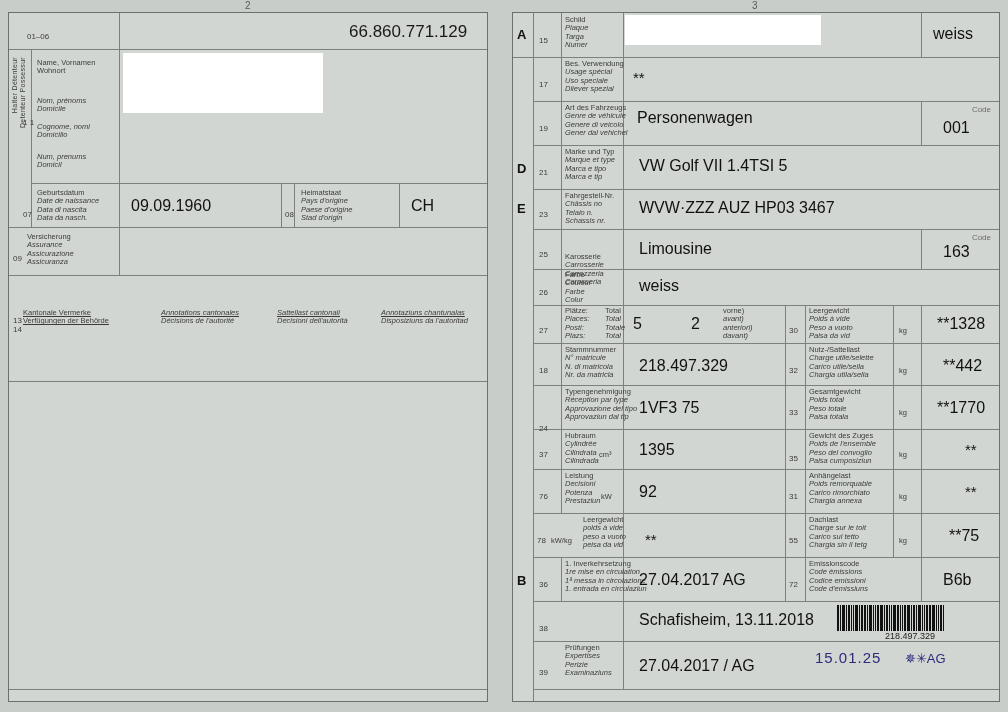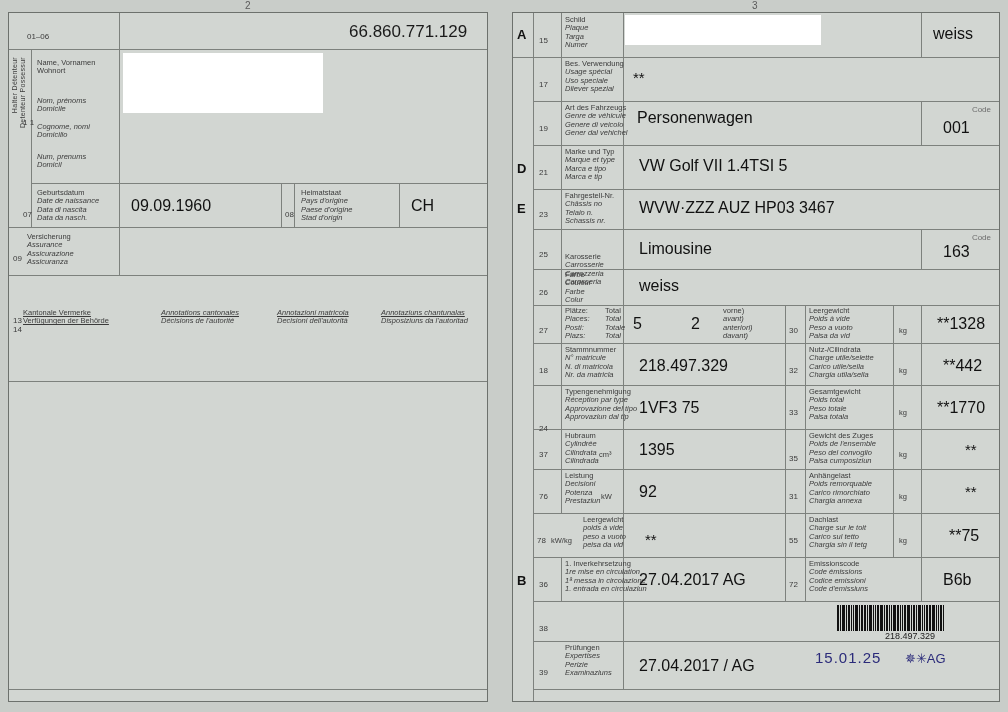--- a/index.html
+++ b/index.html
@@ -118,21 +118,21 @@
       <div class="lbl underline-lbl">Kantonale Vermerke</div>
       <div class="lbl underline-lbl">Verfügungen der Behörde</div>
     </div>
     <div class="cell" style="left:4px;top:296px;"><span class="num">13</span></div>
     <div class="cell" style="left:4px;top:305px;"><span class="num">14</span></div>
     <div class="cell" style="left:152px;top:296px;">
       <div class="lbl-i underline-lbl">Annotations cantonales</div>
       <div class="lbl-i">Décisions de l'autorité</div>
     </div>
     <div class="cell" style="left:268px;top:296px;">
-      <div class="lbl-i underline-lbl">Annotazioni matricola</div>
+      <div class="lbl-i underline-lbl">Sattellast cantonali</div>
       <div class="lbl-i">Decisioni dell'autorità</div>
     </div>
     <div class="cell" style="left:372px;top:296px;">
       <div class="lbl-i underline-lbl">Annotaziuns chantunalas</div>
       <div class="lbl-i">Disposiziuns da l'autoritad</div>
     </div>
 
     <div class="line hline" style="left:0;top:368px;width:478px;"></div>
     <div class="line hline" style="left:0;top:676px;width:478px;"></div>
   </div>
@@ -284,21 +284,21 @@
     <div class="cell" style="left:26px;top:346px;"><span class="num">18</span></div>
     <div class="cell" style="left:52px;top:333px;">
       <div class="lbl">Stammnummer</div>
       <div class="lbl-i">N° matricule</div>
       <div class="lbl-i">N. di matricola</div>
       <div class="lbl-i">Nr. da matricla</div>
     </div>
     <div class="cell" style="left:126px;top:344px;"><span class="val-lg">218.497.329</span></div>
     <div class="cell" style="left:276px;top:346px;"><span class="num">32</span></div>
     <div class="cell" style="left:296px;top:333px;">
-      <div class="lbl">Nutz-/Cilindrata</div>
+      <div class="lbl">Nutz-/Sattellast</div>
       <div class="lbl-i">Charge utile/selette</div>
       <div class="lbl-i">Carico utile/sella</div>
       <div class="lbl-i">Chargia utila/sella</div>
     </div>
     <div class="cell" style="left:386px;top:346px;"><span class="lbl">kg</span></div>
     <div class="cell" style="left:430px;top:344px;"><span class="val-lg">**442</span></div>
 
     <div class="line hline" style="left:20px;top:416px;width:466px;"></div>
     <div class="line vline" style="left:48px;top:372px;height:44px;"></div>
     <div class="line vline" style="left:110px;top:372px;height:44px;"></div>
@@ -421,20 +421,21 @@
       <div class="lbl">Emissionscode</div>
       <div class="lbl-i">Code émissions</div>
       <div class="lbl-i">Codice emissioni</div>
       <div class="lbl-i">Code d'emissiuns</div>
     </div>
     <div class="cell" style="left:430px;top:558px;"><span class="val-lg">B6b</span></div>
 
     <div class="line hline" style="left:20px;top:628px;width:466px;"></div>
     <div class="line vline" style="left:110px;top:588px;height:40px;"></div>
     <div class="cell" style="left:26px;top:604px;"><span class="num">38</span></div>
+    <div class="cell" style="left:126px;top:598px;"><span class="val-lg">Schafisheim, 13.11.2018</span></div>
     <div class="barcode" style="left:324px;top:592px;width:150px;">
       <i style="width:2px"></i>
         <i style="width:1px"></i>
         <i style="width:3px"></i>
         <i style="width:1px"></i>
         <i style="width:2px"></i>
         <i style="width:1px"></i>
         <i style="width:1px"></i>
         <i style="width:3px"></i>
         <i style="width:1px"></i>

